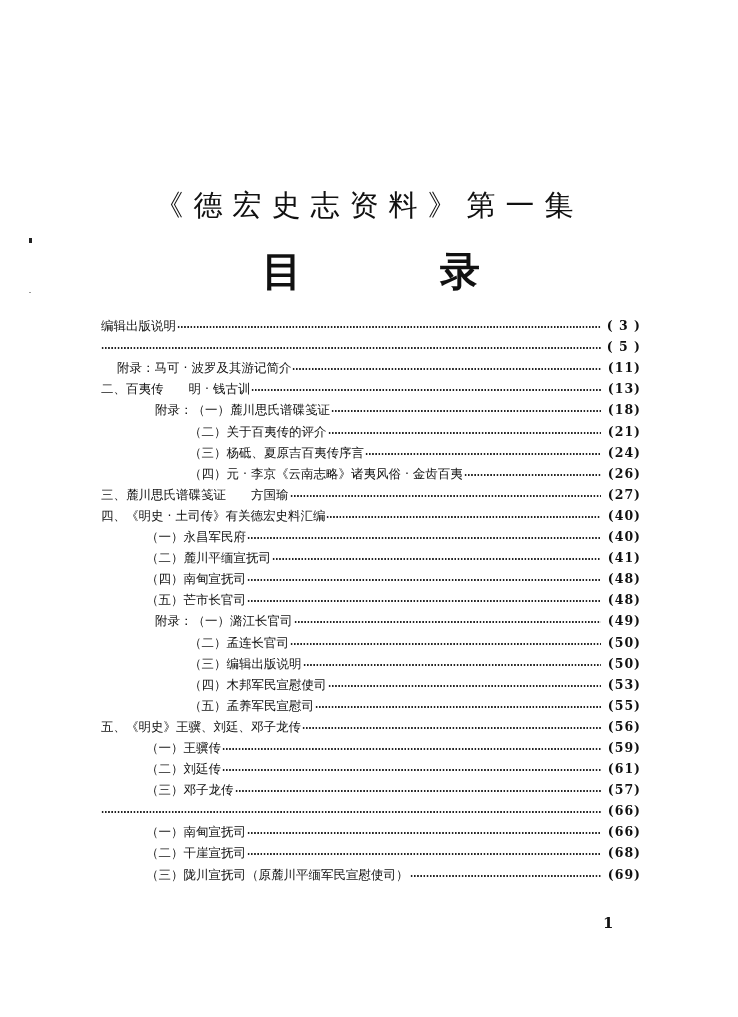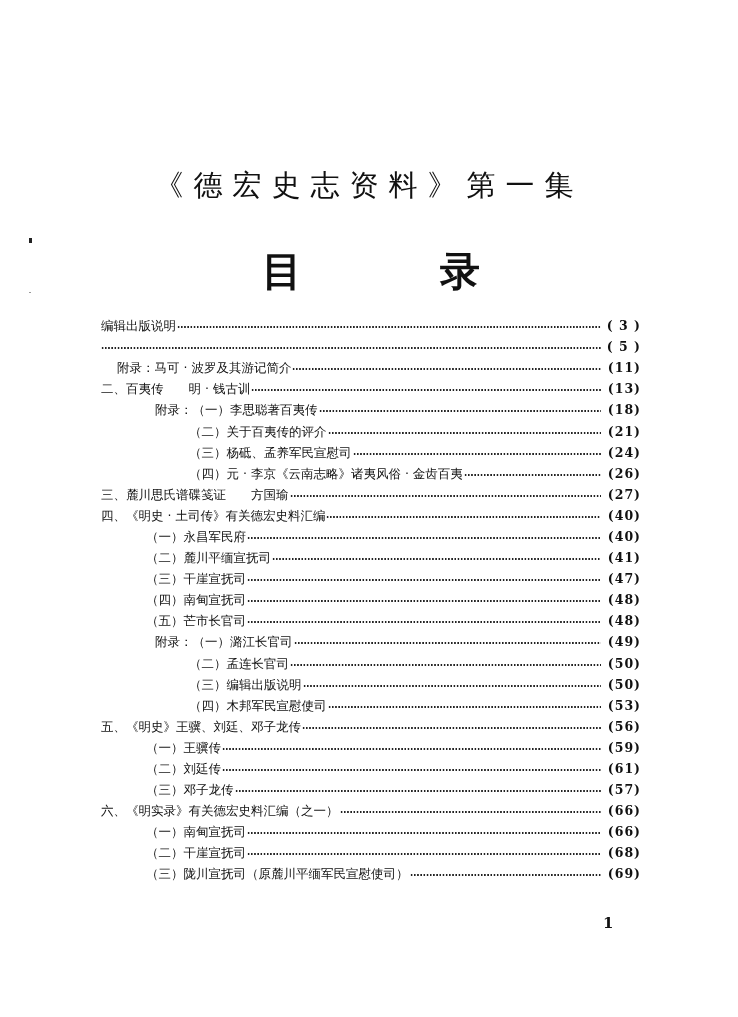--- a/index.html
+++ b/index.html
@@ -1,34 +1,34 @@
 <!DOCTYPE html>
 <html><head>
 <meta charset="utf-8">
 <style>
   html, body { margin: 0; padding: 0; }
   body {
     width: 738px; height: 1017px; background: #ffffff; position: relative; overflow: hidden;
     font-family: "DejaVu Sans", sans-serif; color: #111;
   }
   .series-title {
-    position: absolute; left: 0; top: 166px; width: 738px; text-align: center;
+    position: absolute; left: 0; top: 186px; width: 738px; text-align: center;
     font-family: "DejaVu Serif", serif; font-size: 29px; letter-spacing: 10px; color: #111;
   }
   .toc-heading {
     position: absolute; top: 244px; left: 0; width: 738px; height: 50px;
     font-family: "DejaVu Sans", sans-serif; font-weight: bold; font-size: 40px; color: #111;
   }
   .toc-heading .h1 { position: absolute; left: 262px; top: 0; }
   .toc-heading .h2 { position: absolute; left: 440px; top: 0; }
   .toc {
     position: absolute; left: 101px; top: 315px; width: 540px;
   }
   .row {
-    position: relative; height: 21.1px; display: flex; align-items: center;
+    position: relative; height: 21.1px; display: flex; align-items: flex-end;
     font-size: 12.5px; line-height: 21px; white-space: nowrap;
   }
   .row .txt { flex: 0 0 auto; background: #fff; padding-right: 1px; }
   .row .dots {
     flex: 1 1 auto; height: 21px; overflow: hidden; position: relative;
   }
   .row .dots::before {
     content: ""; position: absolute; left: 0; right: 0; top: 11px; height: 2px;
     background-image: radial-gradient(circle, #222 0.9px, transparent 1.1px);
     background-size: 3.2px 2px; background-repeat: repeat-x;
@@ -75,31 +75,31 @@
       <span class="txt">附录：马可 · 波罗及其游记简介</span>
       <span class="dots"></span>
       <span class="pg">(11)</span>
     </div>
   <div class="row lvl0">
       <span class="txt">二、百夷传　　明 · 钱古训</span>
       <span class="dots"></span>
       <span class="pg">(13)</span>
     </div>
   <div class="row lvl2b">
-      <span class="txt">附录：（一）李思聪著百夷传</span>
+      <span class="txt">附录：（一）麓川思氏谱碟笺证</span>
       <span class="dots"></span>
       <span class="pg">(18)</span>
     </div>
   <div class="row lvl3">
       <span class="txt">（二）关于百夷传的评介</span>
       <span class="dots"></span>
       <span class="pg">(21)</span>
     </div>
   <div class="row lvl3">
-      <span class="txt">（三）杨砥、孟养军民宣慰司</span>
+      <span class="txt">（三）杨砥、夏原吉百夷传序言</span>
       <span class="dots"></span>
       <span class="pg">(24)</span>
     </div>
   <div class="row lvl3">
       <span class="txt">（四）元 · 李京《云南志略》诸夷风俗 · 金齿百夷</span>
       <span class="dots"></span>
       <span class="pg">(26)</span>
     </div>
   <div class="row lvl0">
       <span class="txt">三、麓川思氏谱碟笺证　　方国瑜</span>
@@ -113,25 +113,20 @@
     </div>
   <div class="row lvl2">
       <span class="txt">（一）永昌军民府</span>
       <span class="dots"></span>
       <span class="pg">(40)</span>
     </div>
   <div class="row lvl2">
       <span class="txt">（二）麓川平缅宣抚司</span>
       <span class="dots"></span>
       <span class="pg">(41)</span>
-    </div>
-  <div class="row lvl2">
-      <span class="txt">（三）干崖宣抚司</span>
-      <span class="dots"></span>
-      <span class="pg">(47)</span>
     </div>
   <div class="row lvl2">
       <span class="txt">（四）南甸宣抚司</span>
       <span class="dots"></span>
       <span class="pg">(48)</span>
     </div>
   <div class="row lvl2">
       <span class="txt">（五）芒市长官司</span>
       <span class="dots"></span>
       <span class="pg">(48)</span>
@@ -149,20 +144,25 @@
   <div class="row lvl3">
       <span class="txt">（三）编辑出版说明</span>
       <span class="dots"></span>
       <span class="pg">(50)</span>
     </div>
   <div class="row lvl3">
       <span class="txt">（四）木邦军民宣慰使司</span>
       <span class="dots"></span>
       <span class="pg">(53)</span>
     </div>
+  <div class="row lvl3">
+      <span class="txt">（五）孟养军民宣慰司</span>
+      <span class="dots"></span>
+      <span class="pg">(55)</span>
+    </div>
   <div class="row lvl0">
       <span class="txt">五、《明史》王骥、刘廷、邓子龙传</span>
       <span class="dots"></span>
       <span class="pg">(56)</span>
     </div>
   <div class="row lvl2">
       <span class="txt">（一）王骥传</span>
       <span class="dots"></span>
       <span class="pg">(59)</span>
     </div>
@@ -170,21 +170,20 @@
       <span class="txt">（二）刘廷传</span>
       <span class="dots"></span>
       <span class="pg">(61)</span>
     </div>
   <div class="row lvl2">
       <span class="txt">（三）邓子龙传</span>
       <span class="dots"></span>
       <span class="pg">(57)</span>
     </div>
   <div class="row lvl0">
-      <span class="txt">六、《明实录》有关德宏史料汇编（之一）</span>
       <span class="dots"></span>
       <span class="pg">(66)</span>
     </div>
   <div class="row lvl2">
       <span class="txt">（一）南甸宣抚司</span>
       <span class="dots"></span>
       <span class="pg">(66)</span>
     </div>
   <div class="row lvl2">
       <span class="txt">（二）干崖宣抚司</span>

